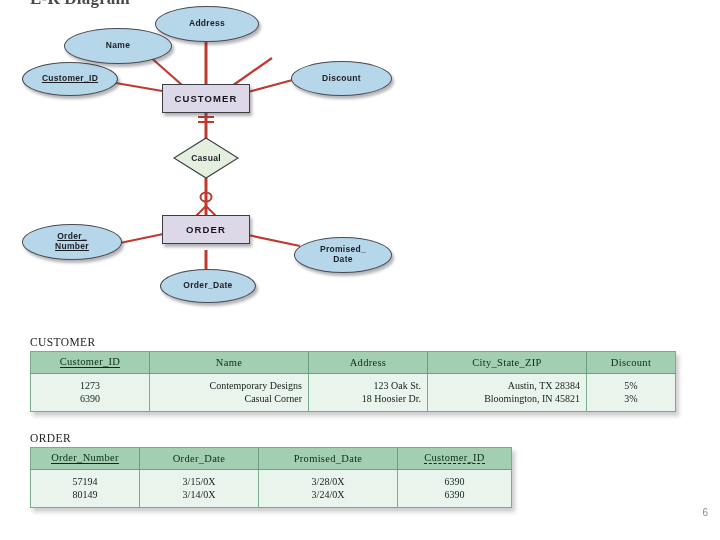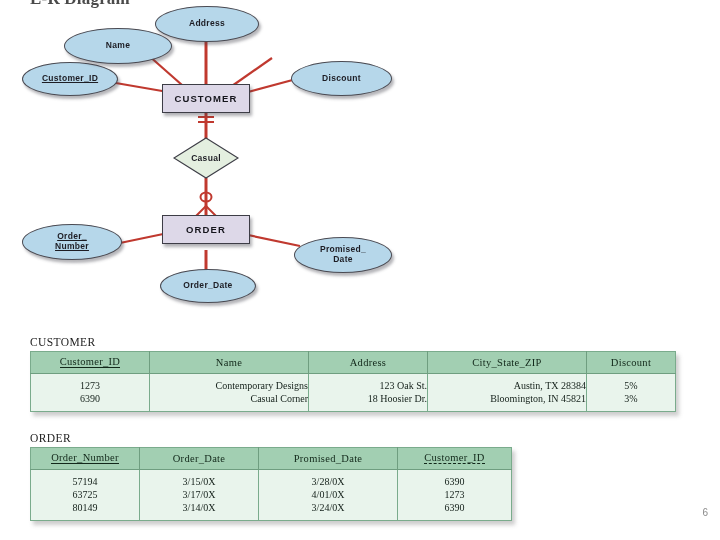--- a/index.html
+++ b/index.html
@@ -157,21 +157,21 @@
   }
   table.rel-table th .hfk {
     display: inline-block;
     border-bottom: 1px dashed #12281a;
     padding-bottom: 0px;
   }
   table.rel-table td {
     font-family: "Liberation Serif", serif;
     font-size: 10px;
     color: #14201a;
-    padding: 0px 0;
+    padding: 0px 6px;
     line-height: 13px;
     border-right: 1px solid #7aab8c;
     white-space: nowrap;
   }
   table.rel-table td:last-child { border-right: none; }
   table.rel-table tbody tr:first-child td { padding-top: 5px; }
   table.rel-table tbody tr:last-child td { padding-bottom: 6px; }
   .c-center { text-align: center; }
   .c-left { text-align: right; }
 
@@ -315,26 +315,20 @@
         </tr>
       </thead>
       <tbody>
         <tr>
           <td class="c-center">57194</td>
           <td class="c-center">3/15/0X</td>
           <td class="c-center">3/28/0X</td>
           <td class="c-center">6390</td>
         </tr>
         <tr>
-          <td class="c-center">63725</td>
-          <td class="c-center">3/17/0X</td>
-          <td class="c-center">4/01/0X</td>
-          <td class="c-center">1273</td>
-        </tr>
-        <tr>
           <td class="c-center">80149</td>
           <td class="c-center">3/14/0X</td>
           <td class="c-center">3/24/0X</td>
           <td class="c-center">6390</td>
         </tr>
       </tbody>
     </table>
   </div>
 
   <div class="page-number">6</div>

